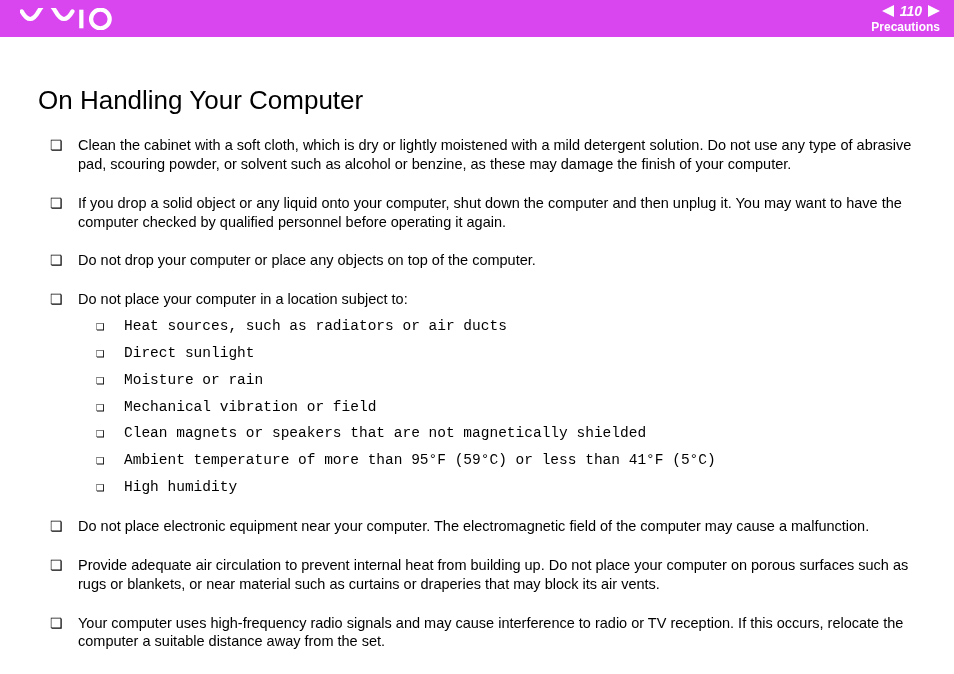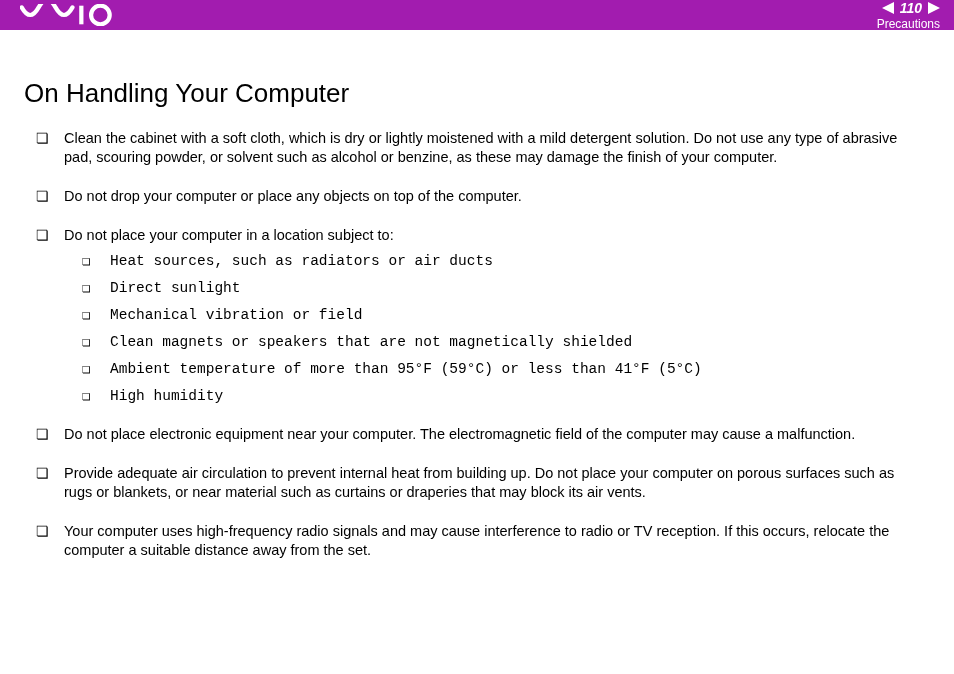--- a/index.html
+++ b/index.html
@@ -4,23 +4,23 @@
 <style>
   * { margin: 0; padding: 0; box-sizing: border-box; }
   body {
     font-family: Arial, Helvetica, sans-serif;
     width: 954px;
     height: 674px;
     background: #fff;
     color: #000;
   }
   .header {
-    background: #a21caf;
+    background: #d946ef;
     color: #fff;
-    height: 30px;
+    height: 37px;
     display: flex;
     align-items: center;
     justify-content: space-between;
     padding: 0 14px 0 20px;
   }
   .logo {
     height: 22px;
   }
   .header-right {
     text-align: right;
@@ -47,24 +47,24 @@
     border-bottom: 6px solid transparent;
     border-right: 12px solid #fff;
   }
   .nav-arrow.right {
     border-top: 6px solid transparent;
     border-bottom: 6px solid transparent;
     border-left: 12px solid #fff;
   }
   .section-label {
     font-size: 12px;
-    font-weight: normal;
+    font-weight: bold;
   }
   .content {
-    padding: 48px 38px 0 24px;
+    padding: 48px 38px 0 38px;
   }
   h1 {
     font-size: 26px;
     font-weight: normal;
     margin-bottom: 16px;
   }
   ul.bullets {
     list-style: none;
     padding-left: 12px;
   }
@@ -120,26 +120,28 @@
       <span class="nav-arrow right"></span>
     </div>
     <div class="section-label">Precautions</div>
   </div>
 </div>
 
 <div class="content">
   <h1>On Handling Your Computer</h1>
   <ul class="bullets">
     <li>Clean the cabinet with a soft cloth, which is dry or lightly moistened with a mild detergent solution. Do not use any type of abrasive pad, scouring powder, or solvent such as alcohol or benzine, as these may damage the finish of your computer.</li>
+    <li>If you drop a solid object or any liquid onto your computer, shut down the computer and then unplug it. You may want to have the computer checked by qualified personnel before operating it again.</li>
     <li>Do not drop your computer or place any objects on top of the computer.</li>
     <li>
       <span>Do not place your computer in a location subject to:</span>
       <ul class="sub">
         <li>Heat sources, such as radiators or air ducts</li>
         <li>Direct sunlight</li>
+        <li>Moisture or rain</li>
         <li>Mechanical vibration or field</li>
         <li>Clean magnets or speakers that are not magnetically shielded</li>
         <li>Ambient temperature of more than 95°F (59°C) or less than 41°F (5°C)</li>
         <li>High humidity</li>
       </ul>
     </li>
     <li>Do not place electronic equipment near your computer. The electromagnetic field of the computer may cause a malfunction.</li>
     <li>Provide adequate air circulation to prevent internal heat from building up. Do not place your computer on porous surfaces such as rugs or blankets, or near material such as curtains or draperies that may block its air vents.</li>
     <li>Your computer uses high-frequency radio signals and may cause interference to radio or TV reception. If this occurs, relocate the computer a suitable distance away from the set.</li>
   </ul>

